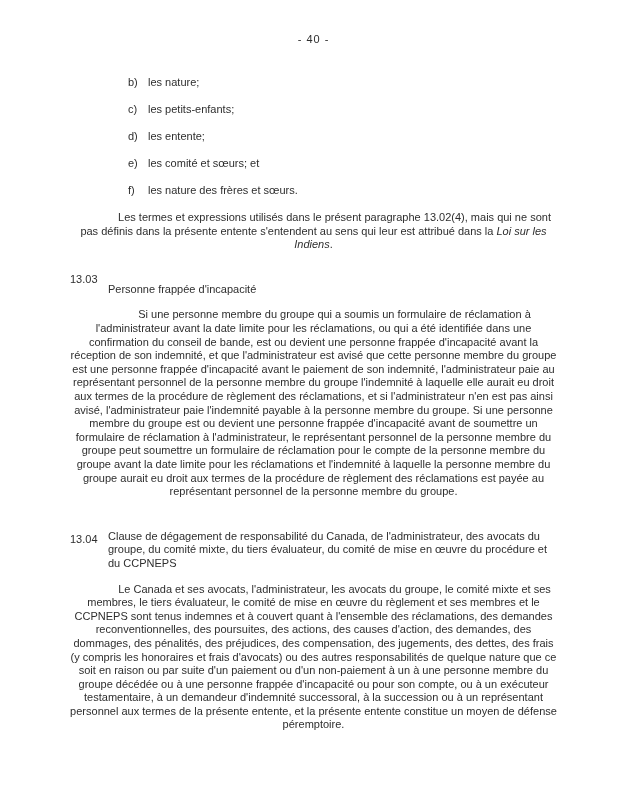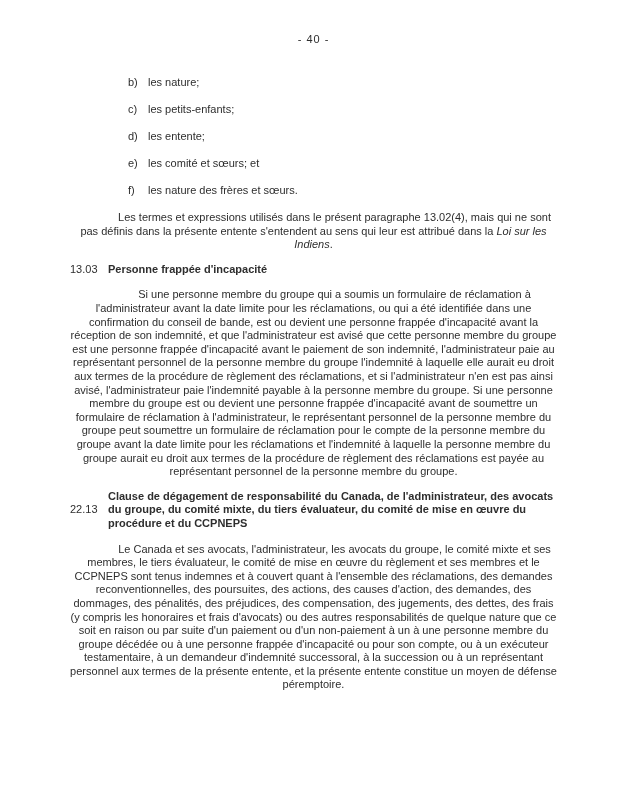--- a/index.html
+++ b/index.html
@@ -46,22 +46,23 @@
     display: flex;
     margin-top: 11px;
     align-items: center;
   }
   .section-heading .sec-num {
     width: 38px;
     flex: 0 0 38px;
     font-weight: normal;
   }
   .section-heading .sec-title {
-    font-weight: bold;
+    font-weight: normal;
     flex: 1 1 auto;
+    margin-top: 20px;
   }
   i { font-style: italic; }
 </style>
 </head>
 <body>
 
 <div class="page">
 
   <div class="page-number">- 40 -</div>
 
@@ -95,21 +96,21 @@
   <div class="section-heading">
     <span class="sec-num">13.03</span>
     <span class="sec-title">Personne frappée d'incapacité</span>
   </div>
 
   <p class="body-para">
     <span>Si une personne membre du groupe qui a soumis un formulaire de réclamation à l'administrateur avant la date limite pour les réclamations, ou qui a été identifiée dans une confirmation du conseil de bande, est ou devient une personne frappée d'incapacité avant la réception de son indemnité, et que l'administrateur est avisé que cette personne membre du groupe est une personne frappée d'incapacité avant le paiement de son indemnité, l'administrateur paie au représentant personnel de la personne membre du groupe l'indemnité à laquelle elle aurait eu droit aux termes de la procédure de règlement des réclamations, et si l'administrateur n'en est pas ainsi avisé, l'administrateur paie l'indemnité payable à la personne membre du groupe. Si une personne membre du groupe est ou devient une personne frappée d'incapacité avant de soumettre un formulaire de réclamation à l'administrateur, le représentant personnel de la personne membre du groupe peut soumettre un formulaire de réclamation pour le compte de la personne membre du groupe avant la date limite pour les réclamations et l'indemnité à laquelle la personne membre du groupe aurait eu droit aux termes de la procédure de règlement des réclamations est payée au représentant personnel de la personne membre du groupe.</span>
   </p>
 
   <div class="section-heading">
-    <span class="sec-num">22.13</span>
+    <span class="sec-num">13.04</span>
     <span class="sec-title">Clause de dégagement de responsabilité du Canada, de l'administrateur, des avocats du groupe, du comité mixte, du tiers évaluateur, du comité de mise en œuvre du procédure et du CCPNEPS</span>
   </div>
 
   <p class="body-para">
     <span>Le Canada et ses avocats, l'administrateur, les avocats du groupe, le comité mixte et ses membres, le tiers évaluateur, le comité de mise en œuvre du règlement et ses membres et le CCPNEPS sont tenus indemnes et à couvert quant à l'ensemble des réclamations, des demandes reconventionnelles, des poursuites, des actions, des causes d'action, des demandes, des dommages, des pénalités, des préjudices, des compensation, des jugements, des dettes, des frais (y compris les honoraires et frais d'avocats) ou des autres responsabilités de quelque nature que ce soit en raison ou par suite d'un paiement ou d'un non-paiement à un à une personne membre du groupe décédée ou à une personne frappée d'incapacité ou pour son compte, ou à un exécuteur testamentaire, à un demandeur d'indemnité successoral, à la succession ou à un représentant personnel aux termes de la présente entente, et la présente entente constitue un moyen de défense péremptoire.</span>
   </p>
 
 </div>
 
 </body></html>

